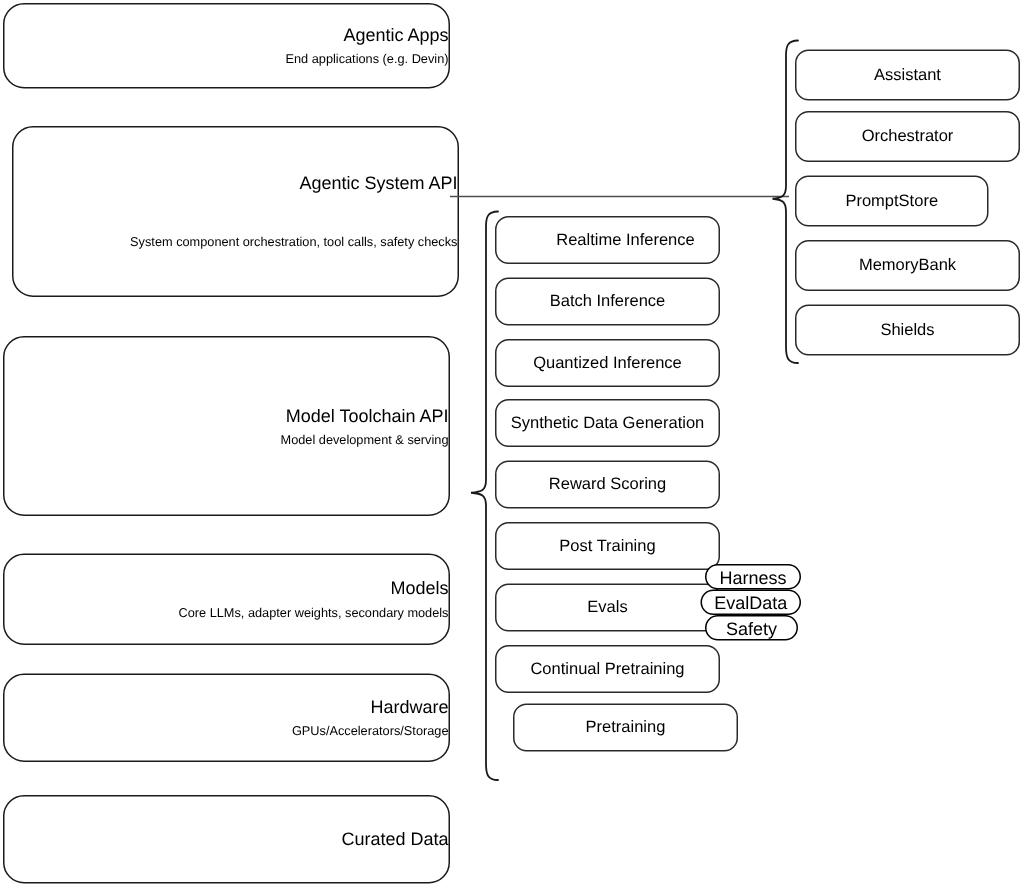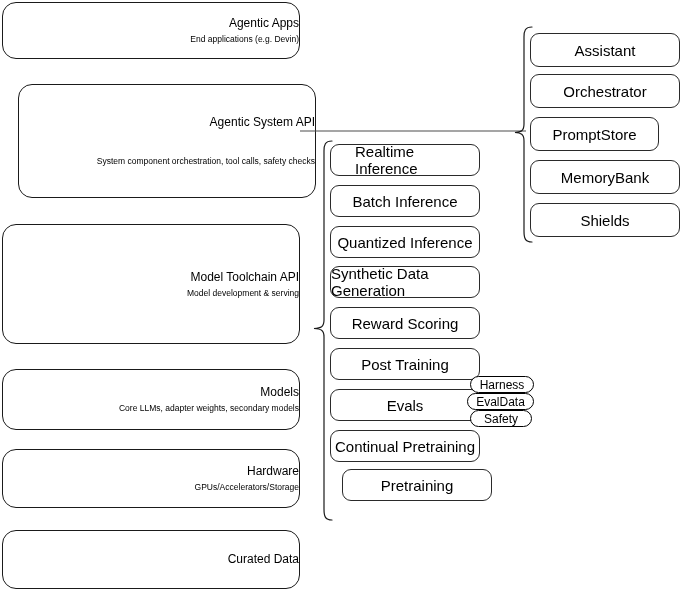--- a/index.html
+++ b/index.html
@@ -46,21 +46,21 @@
   }
   .chip {
     position: absolute;
     box-sizing: border-box;
     border: 1px solid #2a2a2a;
     border-radius: 9px;
     background: #ffffff;
     display: flex;
     align-items: center;
     justify-content: center;
-    font-size: 15px;
+    font-size: 11px;
     color: #000000;
   }
   .pill {
     position: absolute;
     box-sizing: border-box;
     border: 1.4px solid #000000;
     border-radius: 999px;
     background: #ffffff;
     display: flex;
     align-items: center;
@@ -81,21 +81,21 @@
 </head>
 <body>
 
 <div id="canvas">
 
   <div class="node stack-node" style="left:2px; top:2px; width:298px; height:57px;">
     <div class="title">Agentic Apps</div>
     <div class="subtitle">End applications (e.g. Devin)</div>
   </div>
 
-  <div class="node stack-node" style="left:18px; top:84px; width:298px; height:114px;gap:23px;">
+  <div class="node stack-node" style="left:8px; top:84px; width:298px; height:114px;gap:23px;">
     <div class="title">Agentic System API</div>
     <div class="subtitle">System component orchestration, tool calls, safety checks</div>
   </div>
 
   <div class="node stack-node" style="left:2px; top:224px; width:298px; height:120px;">
     <div class="title">Model Toolchain API</div>
     <div class="subtitle">Model development &amp; serving</div>
   </div>
 
   <div class="node stack-node" style="left:2px; top:369px; width:298px; height:61px;">

